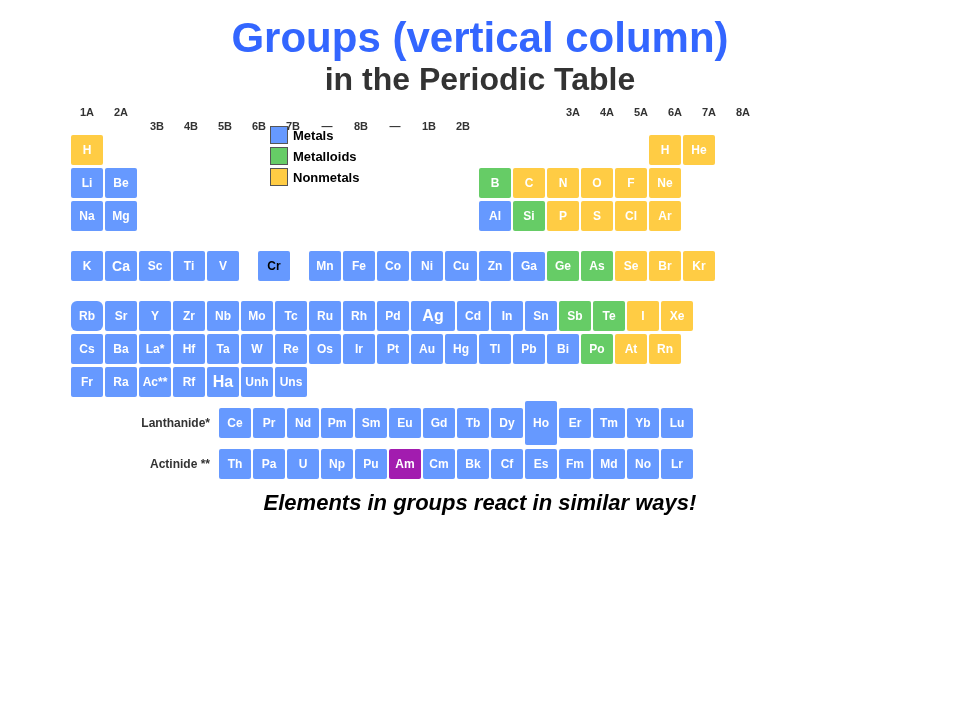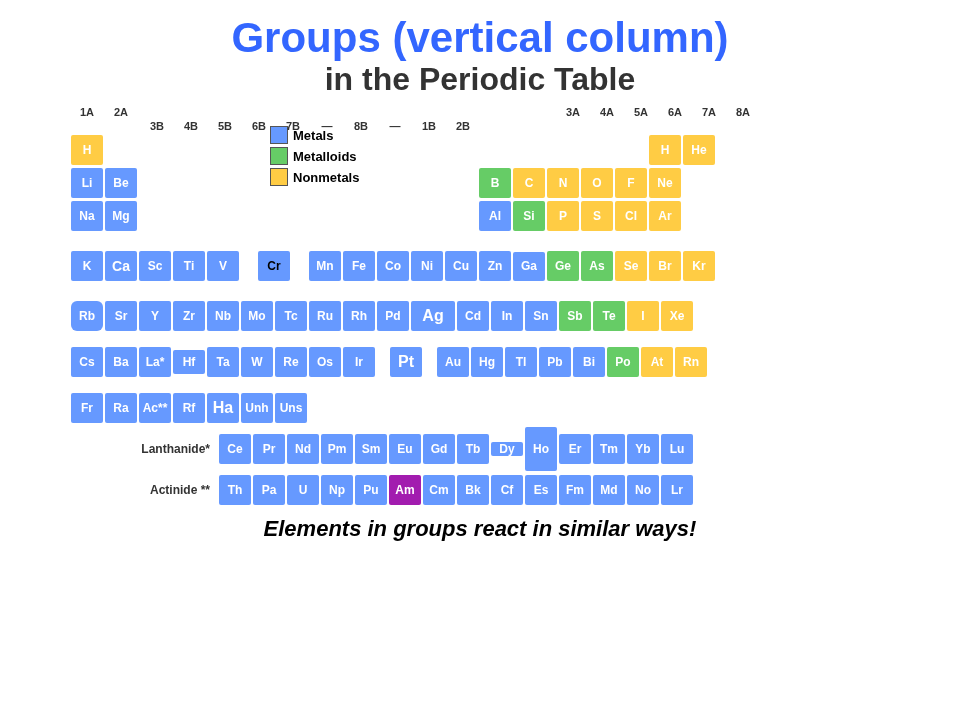--- a/index.html
+++ b/index.html
@@ -193,27 +193,27 @@
           <span style="display: inline-flex; align-items: center; justify-content: center; font-weight: bold; font-size: 12px; width: 32px; height: 30px; margin: 1px; background: rgb(102, 153, 255); color: white; border-radius: 2px; font-family: Arial, sans-serif;">Sn</span>
           <span style="display: inline-flex; align-items: center; justify-content: center; font-weight: bold; font-size: 12px; width: 32px; height: 30px; margin: 1px; background: rgb(102, 204, 102); color: white; border-radius: 2px; font-family: Arial, sans-serif;">Sb</span>
           <span style="display: inline-flex; align-items: center; justify-content: center; font-weight: bold; font-size: 12px; width: 32px; height: 30px; margin: 1px; background: rgb(102, 204, 102); color: white; border-radius: 2px; font-family: Arial, sans-serif;">Te</span>
           <span style="display: inline-flex; align-items: center; justify-content: center; font-weight: bold; font-size: 12px; width: 32px; height: 30px; margin: 1px; background: rgb(255, 204, 68); color: white; border-radius: 2px; font-family: Arial, sans-serif;">I</span>
           <span style="display: inline-flex; align-items: center; justify-content: center; font-weight: bold; font-size: 12px; width: 32px; height: 30px; margin: 1px; background: rgb(255, 204, 68); color: white; border-radius: 2px; font-family: Arial, sans-serif;">Xe</span>
         </div>
         <div style="display: flex; align-items: center; margin-bottom: 1px;">
           <span style="display: inline-flex; align-items: center; justify-content: center; font-weight: bold; font-size: 12px; width: 32px; height: 30px; margin: 1px; background: rgb(102, 153, 255); color: white; border-radius: 2px; font-family: Arial, sans-serif;">Cs</span>
           <span style="display: inline-flex; align-items: center; justify-content: center; font-weight: bold; font-size: 12px; width: 32px; height: 30px; margin: 1px; background: rgb(102, 153, 255); color: white; border-radius: 2px; font-family: Arial, sans-serif;">Ba</span>
           <span style="display: inline-flex; align-items: center; justify-content: center; font-weight: bold; font-size: 12px; width: 32px; height: 30px; margin: 1px; background: rgb(102, 153, 255); color: white; border-radius: 2px; font-family: Arial, sans-serif;">La*</span>
-          <span style="display: inline-flex; align-items: center; justify-content: center; font-weight: bold; font-size: 12px; width: 32px; height: 24px; margin: 1px; background: rgb(102, 153, 255); color: white; border-radius: 2px; font-family: Arial, sans-serif;">Hf</span>
+          <span style="display: inline-flex; align-items: center; justify-content: center; font-weight: bold; font-size: 12px; width: 32px; height: 30px; margin: 1px; background: rgb(102, 153, 255); color: white; border-radius: 2px; font-family: Arial, sans-serif;">Hf</span>
           <span style="display: inline-flex; align-items: center; justify-content: center; font-weight: bold; font-size: 12px; width: 32px; height: 30px; margin: 1px; background: rgb(102, 153, 255); color: white; border-radius: 2px; font-family: Arial, sans-serif;">Ta</span>
           <span style="display: inline-flex; align-items: center; justify-content: center; font-weight: bold; font-size: 12px; width: 32px; height: 30px; margin: 1px; background: rgb(102, 153, 255); color: white; border-radius: 2px; font-family: Arial, sans-serif;">W</span>
           <span style="display: inline-flex; align-items: center; justify-content: center; font-weight: bold; font-size: 12px; width: 32px; height: 30px; margin: 1px; background: rgb(102, 153, 255); color: white; border-radius: 2px; font-family: Arial, sans-serif;">Re</span>
           <span style="display: inline-flex; align-items: center; justify-content: center; font-weight: bold; font-size: 12px; width: 32px; height: 30px; margin: 1px; background: rgb(102, 153, 255); color: white; border-radius: 2px; font-family: Arial, sans-serif;">Os</span>
           <span style="display: inline-flex; align-items: center; justify-content: center; font-weight: bold; font-size: 12px; width: 32px; height: 30px; margin: 1px; background: rgb(102, 153, 255); color: white; border-radius: 2px; font-family: Arial, sans-serif;">Ir</span>
-          <span style="display: inline-flex; align-items: center; justify-content: center; font-weight: bold; font-size: 16px; width: 32px; height: 30px; margin: 14px; background: rgb(102, 153, 255); color: white; border-radius: 2px; font-family: Arial, sans-serif;">Pt</span>
+          <span style="display: inline-flex; align-items: center; justify-content: center; font-weight: bold; font-size: 12px; width: 32px; height: 30px; margin: 1px; background: rgb(102, 153, 255); color: white; border-radius: 2px; font-family: Arial, sans-serif;">Pt</span>
           <span style="display: inline-flex; align-items: center; justify-content: center; font-weight: bold; font-size: 12px; width: 32px; height: 30px; margin: 1px; background: rgb(102, 153, 255); color: white; border-radius: 2px; font-family: Arial, sans-serif;">Au</span>
           <span style="display: inline-flex; align-items: center; justify-content: center; font-weight: bold; font-size: 12px; width: 32px; height: 30px; margin: 1px; background: rgb(102, 153, 255); color: white; border-radius: 2px; font-family: Arial, sans-serif;">Hg</span>
           <span style="display: inline-flex; align-items: center; justify-content: center; font-weight: bold; font-size: 12px; width: 32px; height: 30px; margin: 1px; background: rgb(102, 153, 255); color: white; border-radius: 2px; font-family: Arial, sans-serif;">Tl</span>
           <span style="display: inline-flex; align-items: center; justify-content: center; font-weight: bold; font-size: 12px; width: 32px; height: 30px; margin: 1px; background: rgb(102, 153, 255); color: white; border-radius: 2px; font-family: Arial, sans-serif;">Pb</span>
           <span style="display: inline-flex; align-items: center; justify-content: center; font-weight: bold; font-size: 12px; width: 32px; height: 30px; margin: 1px; background: rgb(102, 153, 255); color: white; border-radius: 2px; font-family: Arial, sans-serif;">Bi</span>
           <span style="display: inline-flex; align-items: center; justify-content: center; font-weight: bold; font-size: 12px; width: 32px; height: 30px; margin: 1px; background: rgb(102, 204, 102); color: white; border-radius: 2px; font-family: Arial, sans-serif;">Po</span>
           <span style="display: inline-flex; align-items: center; justify-content: center; font-weight: bold; font-size: 12px; width: 32px; height: 30px; margin: 1px; background: rgb(255, 204, 68); color: white; border-radius: 2px; font-family: Arial, sans-serif;">At</span>
           <span style="display: inline-flex; align-items: center; justify-content: center; font-weight: bold; font-size: 12px; width: 32px; height: 30px; margin: 1px; background: rgb(255, 204, 68); color: white; border-radius: 2px; font-family: Arial, sans-serif;">Rn</span>
         </div>
         <div style="display: flex; align-items: center; margin-bottom: 1px;">
@@ -229,21 +229,21 @@
         <div style="display: flex; align-items: center; margin-top: 2px;">
           <span style="display: inline-block; width: 140px; text-align: right; margin-right: 8px; font-size: 12px; font-weight: bold; color: rgb(51, 51, 51);">Lanthanide*</span>
           <span style="display: inline-flex; align-items: center; justify-content: center; font-weight: bold; font-size: 12px; width: 32px; height: 30px; margin: 1px; background: rgb(102, 153, 255); color: white; border-radius: 2px; font-family: Arial, sans-serif;">Ce</span>
           <span style="display: inline-flex; align-items: center; justify-content: center; font-weight: bold; font-size: 12px; width: 32px; height: 30px; margin: 1px; background: rgb(102, 153, 255); color: white; border-radius: 2px; font-family: Arial, sans-serif;">Pr</span>
           <span style="display: inline-flex; align-items: center; justify-content: center; font-weight: bold; font-size: 12px; width: 32px; height: 30px; margin: 1px; background: rgb(102, 153, 255); color: white; border-radius: 2px; font-family: Arial, sans-serif;">Nd</span>
           <span style="display: inline-flex; align-items: center; justify-content: center; font-weight: bold; font-size: 12px; width: 32px; height: 30px; margin: 1px; background: rgb(102, 153, 255); color: white; border-radius: 2px; font-family: Arial, sans-serif;">Pm</span>
           <span style="display: inline-flex; align-items: center; justify-content: center; font-weight: bold; font-size: 12px; width: 32px; height: 30px; margin: 1px; background: rgb(102, 153, 255); color: white; border-radius: 2px; font-family: Arial, sans-serif;">Sm</span>
           <span style="display: inline-flex; align-items: center; justify-content: center; font-weight: bold; font-size: 12px; width: 32px; height: 30px; margin: 1px; background: rgb(102, 153, 255); color: white; border-radius: 2px; font-family: Arial, sans-serif;">Eu</span>
           <span style="display: inline-flex; align-items: center; justify-content: center; font-weight: bold; font-size: 12px; width: 32px; height: 30px; margin: 1px; background: rgb(102, 153, 255); color: white; border-radius: 2px; font-family: Arial, sans-serif;">Gd</span>
           <span style="display: inline-flex; align-items: center; justify-content: center; font-weight: bold; font-size: 12px; width: 32px; height: 30px; margin: 1px; background: rgb(102, 153, 255); color: white; border-radius: 2px; font-family: Arial, sans-serif;">Tb</span>
-          <span style="display: inline-flex; align-items: center; justify-content: center; font-weight: bold; font-size: 12px; width: 32px; height: 14px; margin: 1px; background: rgb(102, 153, 255); color: white; border-radius: 2px; font-family: Arial, sans-serif;">Dy</span>
+          <span style="display: inline-flex; align-items: center; justify-content: center; font-weight: bold; font-size: 12px; width: 32px; height: 30px; margin: 1px; background: rgb(102, 153, 255); color: white; border-radius: 2px; font-family: Arial, sans-serif;">Dy</span>
           <span style="display: inline-flex; align-items: center; justify-content: center; font-weight: bold; font-size: 12px; width: 32px; height: 44px; margin: 1px; background: rgb(102, 153, 255); color: white; border-radius: 2px; font-family: Arial, sans-serif;">Ho</span>
           <span style="display: inline-flex; align-items: center; justify-content: center; font-weight: bold; font-size: 12px; width: 32px; height: 30px; margin: 1px; background: rgb(102, 153, 255); color: white; border-radius: 2px; font-family: Arial, sans-serif;">Er</span>
           <span style="display: inline-flex; align-items: center; justify-content: center; font-weight: bold; font-size: 12px; width: 32px; height: 30px; margin: 1px; background: rgb(102, 153, 255); color: white; border-radius: 2px; font-family: Arial, sans-serif;">Tm</span>
           <span style="display: inline-flex; align-items: center; justify-content: center; font-weight: bold; font-size: 12px; width: 32px; height: 30px; margin: 1px; background: rgb(102, 153, 255); color: white; border-radius: 2px; font-family: Arial, sans-serif;">Yb</span>
           <span style="display: inline-flex; align-items: center; justify-content: center; font-weight: bold; font-size: 12px; width: 32px; height: 30px; margin: 1px; background: rgb(102, 153, 255); color: white; border-radius: 2px; font-family: Arial, sans-serif;">Lu</span>
         </div>
         <div style="display: flex; align-items: center; margin-top: 2px;">
           <span style="display: inline-block; width: 140px; text-align: right; margin-right: 8px; font-size: 12px; font-weight: bold; color: rgb(51, 51, 51);">Actinide **</span>
           <span style="display: inline-flex; align-items: center; justify-content: center; font-weight: bold; font-size: 12px; width: 32px; height: 30px; margin: 1px; background: rgb(102, 153, 255); color: white; border-radius: 2px; font-family: Arial, sans-serif;">Th</span>
           <span style="display: inline-flex; align-items: center; justify-content: center; font-weight: bold; font-size: 12px; width: 32px; height: 30px; margin: 1px; background: rgb(102, 153, 255); color: white; border-radius: 2px; font-family: Arial, sans-serif;">Pa</span>

